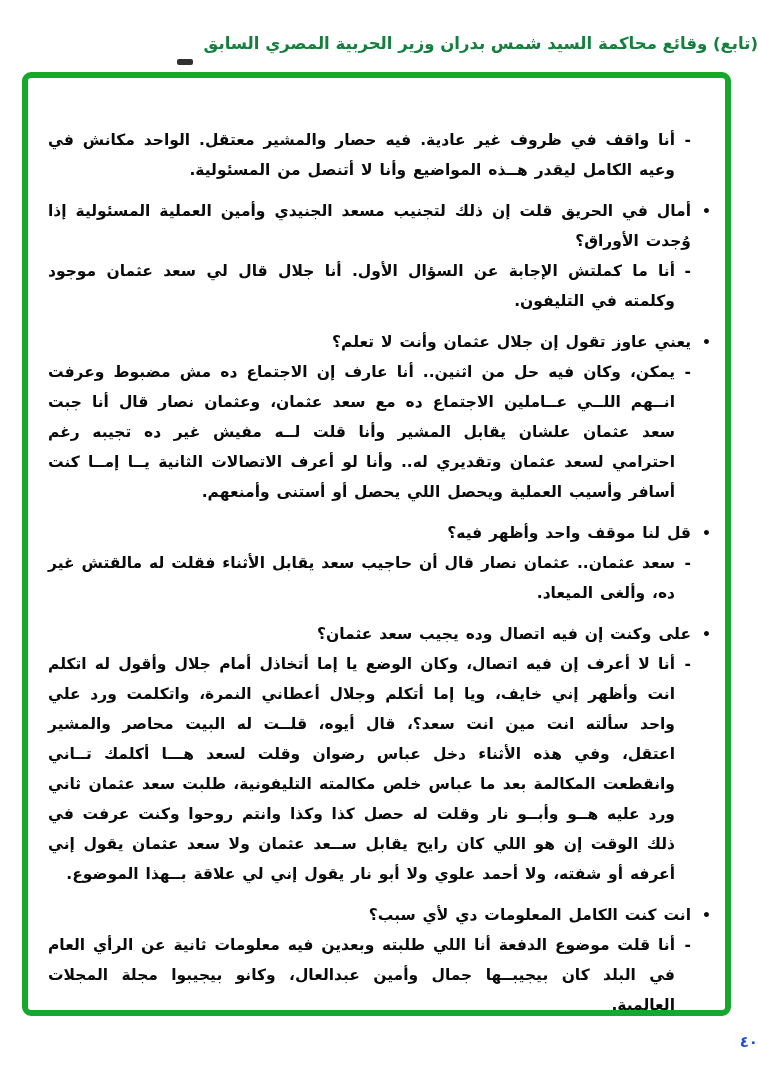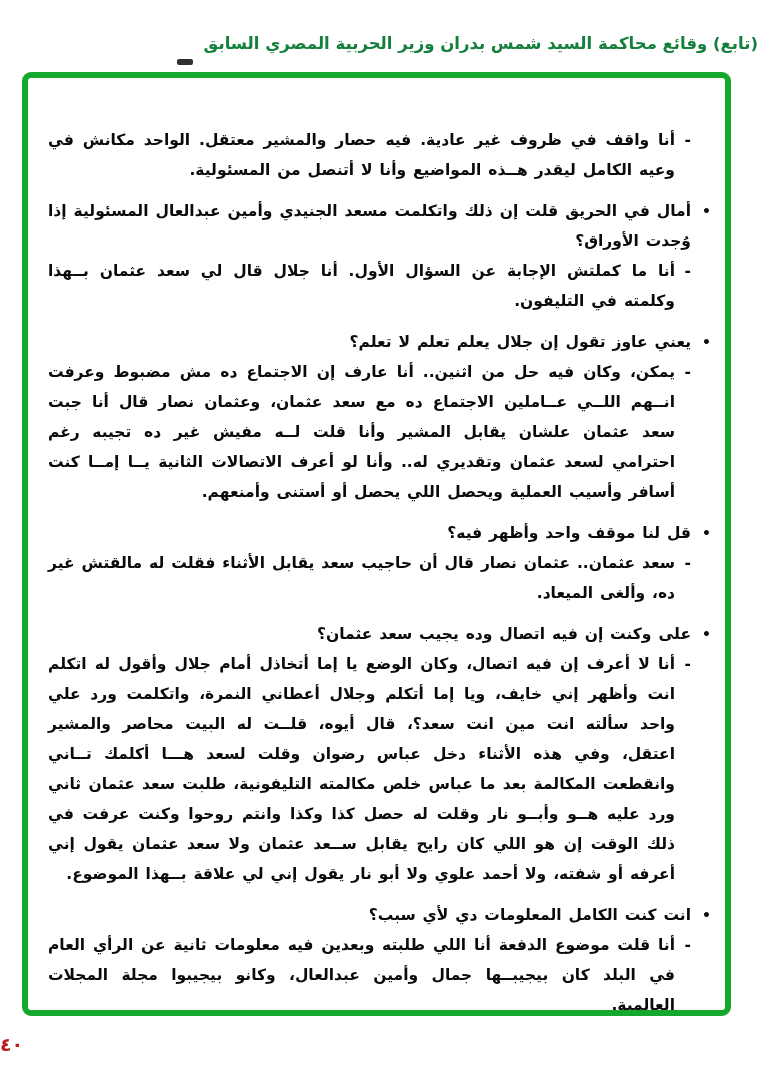--- a/index.html
+++ b/index.html
@@ -72,23 +72,23 @@
   .item.answer { padding-right: 38px; }
   .item.answer .mk { right: 22px; }
 
   .item.answer:first-child { margin-top: 0; }
 
   .page-number {
     position: absolute;
     top: 1033px;
     left: 0;
     right: 0;
-    text-align: left;
-    font-size: 19px;
-    color: #b91c1c;
+    text-align: right;
+    font-size: 15px;
+    color: #1d4ed8;
   }
 
   
   .artifact-smudge {
     position: absolute;
     left: 177px;
     top: 59px;
     width: 16px;
     height: 6px;
     background: #1a1a1a;
@@ -115,29 +115,29 @@
 <div class="artifact-dot-2"></div>
 
 <div class="document-frame" style="border-color: rgb(21, 168, 44);">
   <div class="transcript">
       <div class="item answer">
         <span class="mk">-</span>
         <p class="txt">أنا واقف في ظروف غير عادية. فيه حصار والمشير معتقل. الواحد مكانش في وعيه الكامل ليقدر هــذه المواضيع وأنا لا أتنصل من المسئولية.</p>
       </div>
       <div class="item question">
         <span class="mk">•</span>
-        <p class="txt">أمال في الحريق قلت إن ذلك واتكلمت مسعد الجنيدي وأمين عبدالعال المسئولية إذا وُجدت الأوراق؟</p>
+        <p class="txt">أمال في الحريق قلت إن ذلك لتجنيب مسعد الجنيدي وأمين العملية المسئولية إذا وُجدت الأوراق؟</p>
       </div>
       <div class="item answer">
         <span class="mk">-</span>
-        <p class="txt">أنا ما كملتش الإجابة عن السؤال الأول. أنا جلال قال لي سعد عثمان بــهذا وكلمته في التليفون.</p>
+        <p class="txt">أنا ما كملتش الإجابة عن السؤال الأول. أنا جلال قال لي سعد عثمان موجود وكلمته في التليفون.</p>
       </div>
       <div class="item question">
         <span class="mk">•</span>
-        <p class="txt">يعني عاوز تقول إن جلال يعلم تعلم لا تعلم؟</p>
+        <p class="txt">يعني عاوز تقول إن جلال عثمان وأنت لا تعلم؟</p>
       </div>
       <div class="item answer">
         <span class="mk">-</span>
         <p class="txt">يمكن، وكان فيه حل من اثنين.. أنا عارف إن الاجتماع ده مش مضبوط وعرفت انــهم اللــي عــاملين الاجتماع ده مع سعد عثمان، وعثمان نصار قال أنا جبت سعد عثمان علشان يقابل المشير وأنا قلت لــه مفيش غير ده تجيبه رغم احترامي لسعد عثمان وتقديري له.. وأنا لو أعرف الاتصالات الثانية يــا إمــا كنت أسافر وأسيب العملية ويحصل اللي يحصل أو أستنى وأمنعهم.</p>
       </div>
       <div class="item question">
         <span class="mk">•</span>
         <p class="txt">قل لنا موقف واحد وأظهر فيه؟</p>
       </div>
       <div class="item answer">

